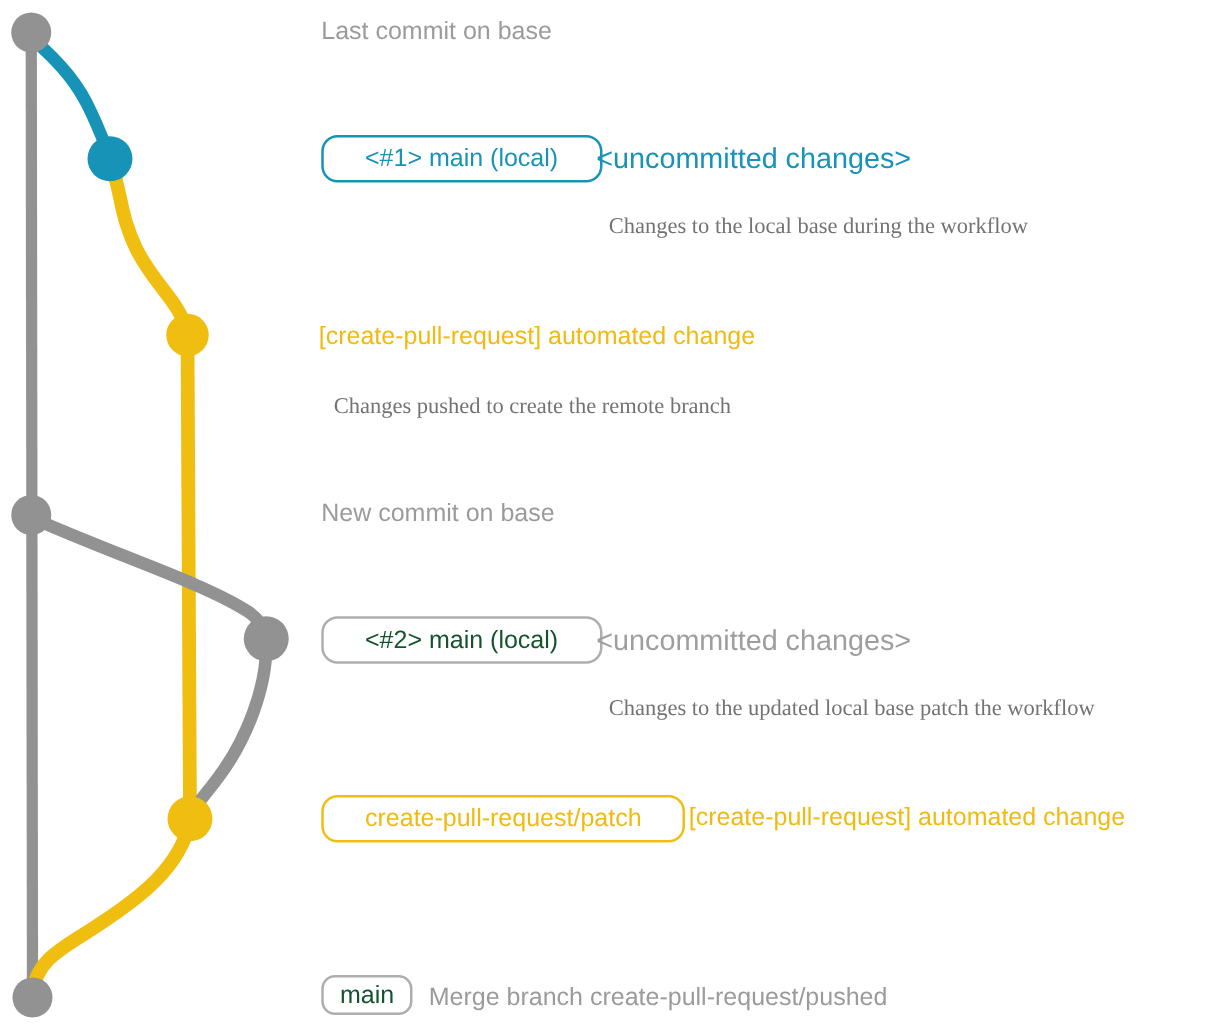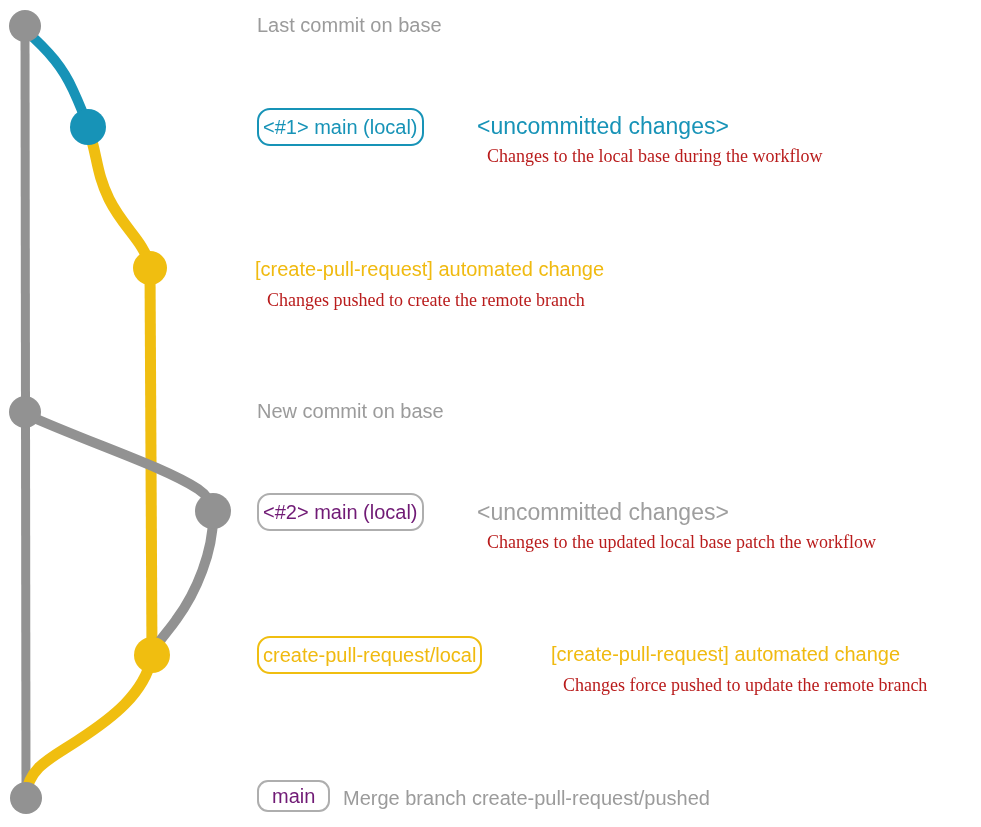--- a/index.html
+++ b/index.html
@@ -28,50 +28,51 @@
     line-height: 24px;
     white-space: nowrap;
   }
   .teal-text { color: #1793b7; }
   .yellow-text { color: #f0ba10; text-align: center; }
 
   .badge {
     display: inline-block;
     font-size: 20px;
     line-height: 24px;
-    padding: 5px 4px;
+    padding: 5px 33px;
     border: 2px solid;
     border-radius: 13px;
     white-space: nowrap;
     background: #ffffff;
   }
   .badge-teal   { color: #1793b7; border-color: #1793b7; }
-  .badge-gray   { color: #701a75; border-color: #aeaeae; }
+  .badge-gray   { color: #14532d; border-color: #aeaeae; }
   .badge-yellow { color: #f0ba10; border-color: #f0be10; }
   .badge-small  { padding: 2px 13px; border-radius: 11px; }
 
   .status-text {
     font-size: 23px;
     line-height: 24px;
     white-space: nowrap;
   }
   .status-gray { color: #9e9e9e; }
 
   .headline {
     font-size: 20px;
     line-height: 24px;
     white-space: nowrap;
   }
 
   .desc {
     font-family: "Liberation Serif", serif;
     font-size: 18px;
     line-height: 22px;
-    color: #b91c1c;
+    color: #737373;
     white-space: nowrap;
+    margin-top: 24px;
   }
 </style>
 </head>
 <body>
 
 <div id="stage">
 
   <svg id="graph-svg" width="260" height="827" viewBox="0 0 260 827">
 
     <line x1="25" y1="26" x2="26" y2="798" stroke="#929292" stroke-width="9"></line>
@@ -105,20 +106,19 @@
 
   <div class="abs headline yellow-text" style="left:255px; top:257px;">[create-pull-request] automated change</div>
   <div class="abs desc" style="left:267px; top:289px;">Changes pushed to create the remote branch</div>
 
   <div class="abs gray-label" style="left:257px; top:399px;">New commit on base</div>
 
   <div class="abs badge badge-gray" style="left:257px; top:493px;">&lt;#2&gt; main (local)</div>
   <div class="abs status-text status-gray" style="left:477px; top:500px;">&lt;uncommitted changes&gt;</div>
   <div class="abs desc" style="left:487px; top:531px;">Changes to the updated local base patch the workflow</div>
 
-  <div class="abs badge badge-yellow" style="left:257px; top:636px;">create-pull-request/local</div>
+  <div class="abs badge badge-yellow" style="left:257px; top:636px;">create-pull-request/patch</div>
   <div class="abs headline yellow-text" style="left:551px; top:642px;">[create-pull-request] automated change</div>
-  <div class="abs desc" style="left:563px; top:674px;">Changes force pushed to update the remote branch</div>
 
   <div class="abs badge badge-gray badge-small" style="left:257px; top:780px;">main</div>
   <div class="abs gray-label" style="left:343px; top:786px;">Merge branch create-pull-request/pushed</div>
 
 </div>
 
 </body></html>

